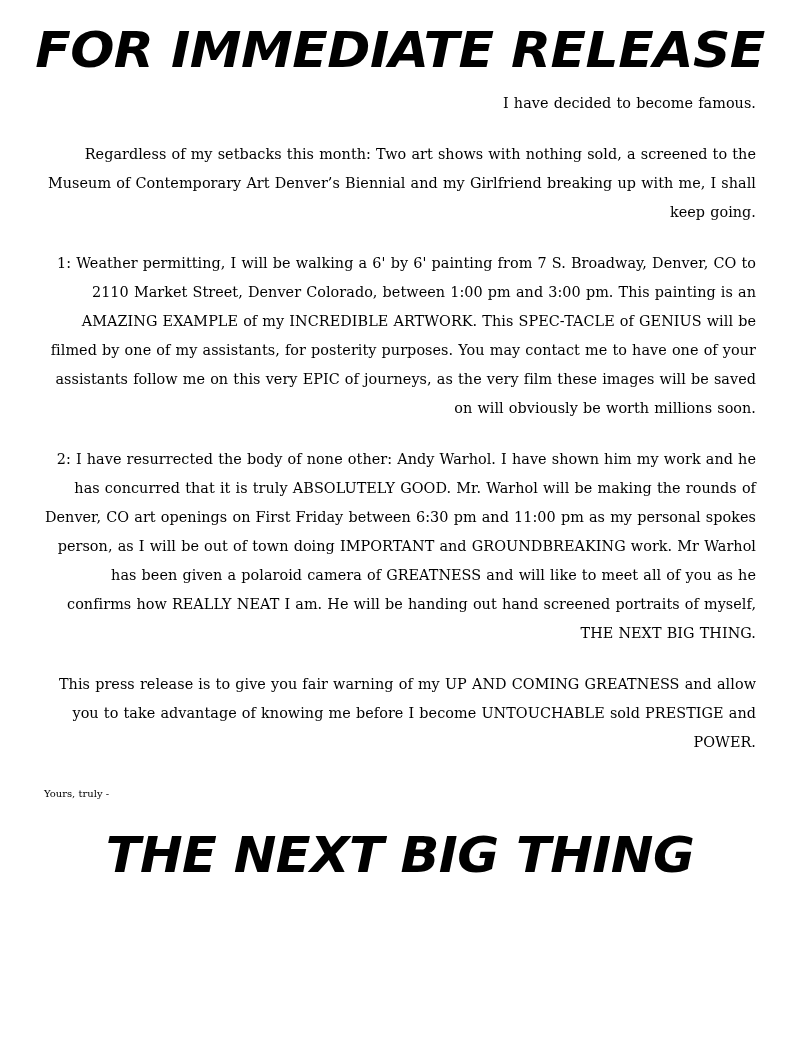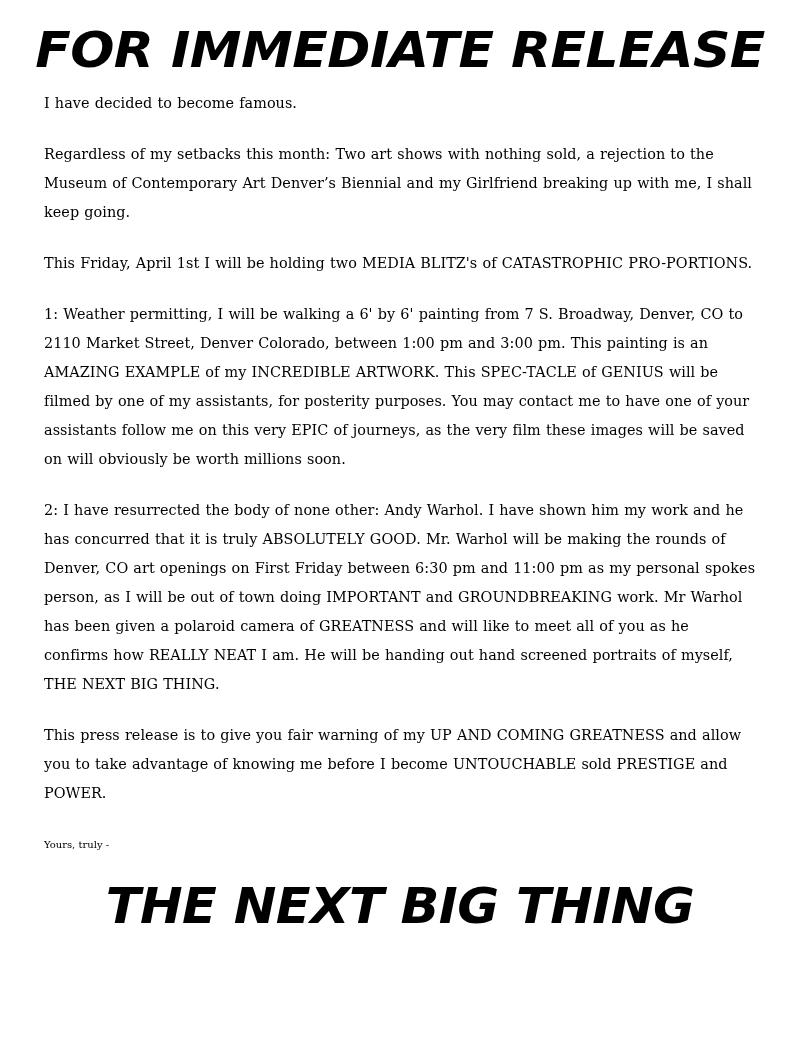--- a/index.html
+++ b/index.html
@@ -37,21 +37,21 @@
   }
   .body-copy {
     padding: 0 44px 0 44px;
     margin-top: 14px;
   }
   .para {
     font-family: "DejaVu Serif", serif;
     font-size: 14.4px;
     line-height: 29px;
     margin: 0 0 22px 0;
-    text-align: left;
+    text-align: right;
     letter-spacing: 0.05px;
     word-spacing: 0.5px;
   }
   .para:last-child {
     margin-bottom: 0;
   }
   .signoff {
     font-family: "DejaVu Serif", serif;
     font-size: 10px;
     line-height: 29px;
@@ -76,23 +76,22 @@
 <body>
 
 <div class="page">
 
   <h1 class="headline">FOR IMMEDIATE RELEASE</h1>
 
   <div class="body-copy">
 
     <p class="para">I have decided to become famous.</p>
 
-    <p class="para">Regardless of my setbacks this month: Two art shows with nothing sold, a rejection to the Museum of Contemporary Art Denver’s Biennial and my Girlfriend breaking up with me, I shall keep going.</p>
+    <p class="para">Regardless of my setbacks this month: Two art shows with nothing sold, a screened to the Museum of Contemporary Art Denver’s Biennial and my Girlfriend breaking up with me, I shall keep going.</p>
 
-    <p class="para">This Friday, April 1st I will be holding two MEDIA BLITZ's of CATASTROPHIC PRO-PORTIONS.</p>
 
     <p class="para">1: Weather permitting, I will be walking a 6' by 6' painting from 7 S. Broadway, Denver, CO to 2110 Market Street, Denver Colorado, between 1:00 pm and 3:00 pm. This painting is an AMAZING EXAMPLE of my INCREDIBLE ARTWORK. This SPEC-TACLE of GENIUS will be filmed by one of my assistants, for posterity purposes. You may contact me to have one of your assistants follow me on this very EPIC of journeys, as the very film these images will be saved on will obviously be worth millions soon.</p>
 
     <p class="para">2: I have resurrected the body of none other: Andy Warhol. I have shown him my work and he has concurred that it is truly ABSOLUTELY GOOD. Mr. Warhol will be making the rounds of Denver, CO art openings on First Friday between 6:30 pm and 11:00 pm as my personal spokes person, as I will be out of town doing IMPORTANT and GROUNDBREAKING work. Mr Warhol has been given a polaroid camera of GREATNESS and will like to meet all of you as he confirms how REALLY NEAT I am. He will be handing out hand screened portraits of myself, THE NEXT BIG THING.</p>
 
     <p class="para">This press release is to give you fair warning of my UP AND COMING GREATNESS and allow you to take advantage of knowing me before I become UNTOUCHABLE sold PRESTIGE and POWER.</p>
 
     <p class="signoff">Yours, truly -</p>
 
   </div>

